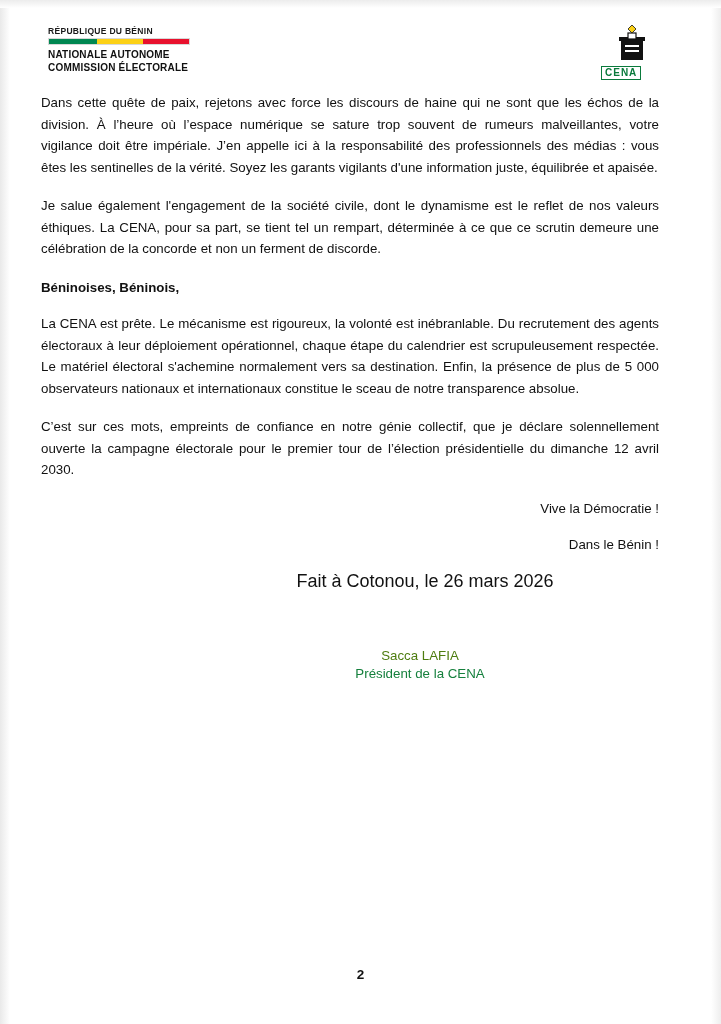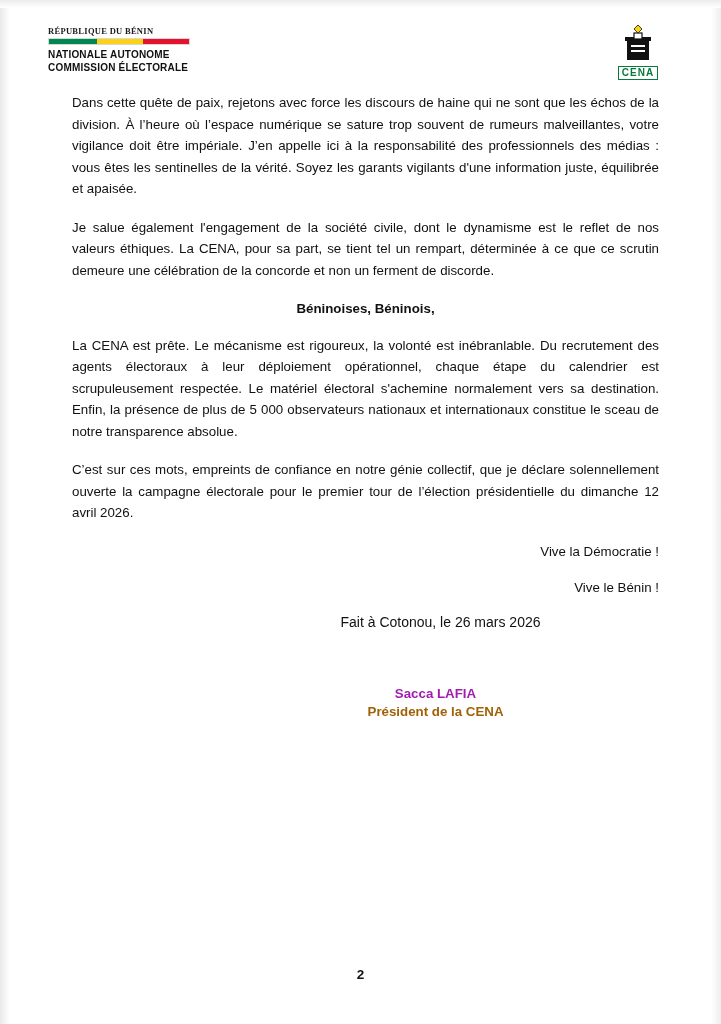--- a/index.html
+++ b/index.html
@@ -35,21 +35,20 @@
     top: 26px;
     width: 300px;
   }
   .republic-line {
     font-size: 8.5px;
     font-weight: bold;
     letter-spacing: 0.3px;
     color: #1a1a1a;
     margin-left: 12px;
     margin-bottom: 2px;
-    font-family: Liberation Serif, serif;
   }
   .flag-bar {
     width: 142px;
     height: 7px;
     display: flex;
     margin-left: 12px;
     margin-bottom: 4px;
     border: 0.5px solid #d8d8d8;
     box-sizing: border-box;
   }
@@ -60,91 +59,90 @@
     font-size: 10px;
     font-weight: bold;
     line-height: 1.25;
     letter-spacing: 0.2px;
     color: #111111;
     margin-left: 12px;
   }
   
   .cena-logo {
     position: absolute;
-    right: 52px;
+    right: 58px;
     top: 24px;
     width: 62px;
-    text-align: center;
+    text-align: left;
   }
   .cena-emblem {
     width: 62px;
     height: 38px;
     position: relative;
   }
   .cena-word {
     margin-top: 1px;
     border: 1.6px solid #0a7a3c;
     color: #0a7a3c;
     font-size: 10px;
     font-weight: bold;
     letter-spacing: 1px;
     padding: 0 3px;
     display: inline-block;
     line-height: 12px;
   }
   
   .content {
-    padding: 6px 62px 0 72px;
+    padding: 6px 62px 0 41px;
     box-sizing: border-box;
   }
   p.para {
     margin: 0 0 17px 0;
     font-size: 13.3px;
     line-height: 1.62;
     text-align: justify;
     text-justify: inter-word;
     color: #111111;
   }
   p.salutation {
     margin: 0 0 15px 0;
     font-size: 13.3px;
     font-weight: bold;
     line-height: 1.6;
     color: #111111;
-    text-align: center;
   }
   p.vive {
     margin: 0 0 15px 0;
     font-size: 13.3px;
     line-height: 1.6;
     text-align: right;
     color: #111111;
   }
   .place-date {
     margin: 16px 0 0 0;
-    font-size: 14px;
+    font-size: 18px;
     text-align: center;
     padding-left: 150px;
     color: #111111;
   }
   .signature-block {
     margin-top: 56px;
     text-align: center;
     padding-left: 140px;
   }
   .signature-name {
     font-size: 13.3px;
-    font-weight: bold;
+    font-weight: normal;
     margin-bottom: 3px;
-    color: #a21caf;
+    color: #4d7c0f;
   }
   .signature-title {
     font-size: 13.3px;
-    font-weight: bold;
-    color: #a16207;
+    font-weight: normal;
+    color: #15803d;
   }
   .page-number {
     position: absolute;
     bottom: 42px;
     left: 0;
     right: 0;
     text-align: center;
     font-size: 13.5px;
     font-weight: bold;
     color: #111111;
@@ -209,24 +207,24 @@
   </div>
 
   <div class="content">
 
     <p class="para">Dans cette quête de paix, rejetons avec force les discours de haine qui ne sont que les échos de la division. À l’heure où l’espace numérique se sature trop souvent de rumeurs malveillantes, votre vigilance doit être impériale. J’en appelle ici à la responsabilité des professionnels des médias : vous êtes les sentinelles de la vérité. Soyez les garants vigilants d'une information juste, équilibrée et apaisée.</p>
     <p class="para">Je salue également l'engagement de la société civile, dont le dynamisme est le reflet de nos valeurs éthiques. La CENA, pour sa part, se tient tel un rempart, déterminée à ce que ce scrutin demeure une célébration de la concorde et non un ferment de discorde.</p>
 
     <p class="salutation">Béninoises, Béninois,</p>
 
     <p class="para">La CENA est prête. Le mécanisme est rigoureux, la volonté est inébranlable. Du recrutement des agents électoraux à leur déploiement opérationnel, chaque étape du calendrier est scrupuleusement respectée. Le matériel électoral s'achemine normalement vers sa destination. Enfin, la présence de plus de 5 000 observateurs nationaux et internationaux constitue le sceau de notre transparence absolue.</p>
-    <p class="para">C’est sur ces mots, empreints de confiance en notre génie collectif, que je déclare solennellement ouverte la campagne électorale pour le premier tour de l’élection présidentielle du dimanche 12 avril 2026.</p>
+    <p class="para">C’est sur ces mots, empreints de confiance en notre génie collectif, que je déclare solennellement ouverte la campagne électorale pour le premier tour de l’élection présidentielle du dimanche 12 avril 2030.</p>
 
     <p class="vive">Vive la Démocratie !</p>
-    <p class="vive">Vive le Bénin !</p>
+    <p class="vive">Dans le Bénin !</p>
 
     <div class="place-date">Fait à Cotonou, le 26 mars 2026</div>
 
     <div class="signature-block">
       <div class="signature-name">Sacca LAFIA</div>
       <div class="signature-title">Président de la CENA</div>
     </div>
 
   </div>
 

